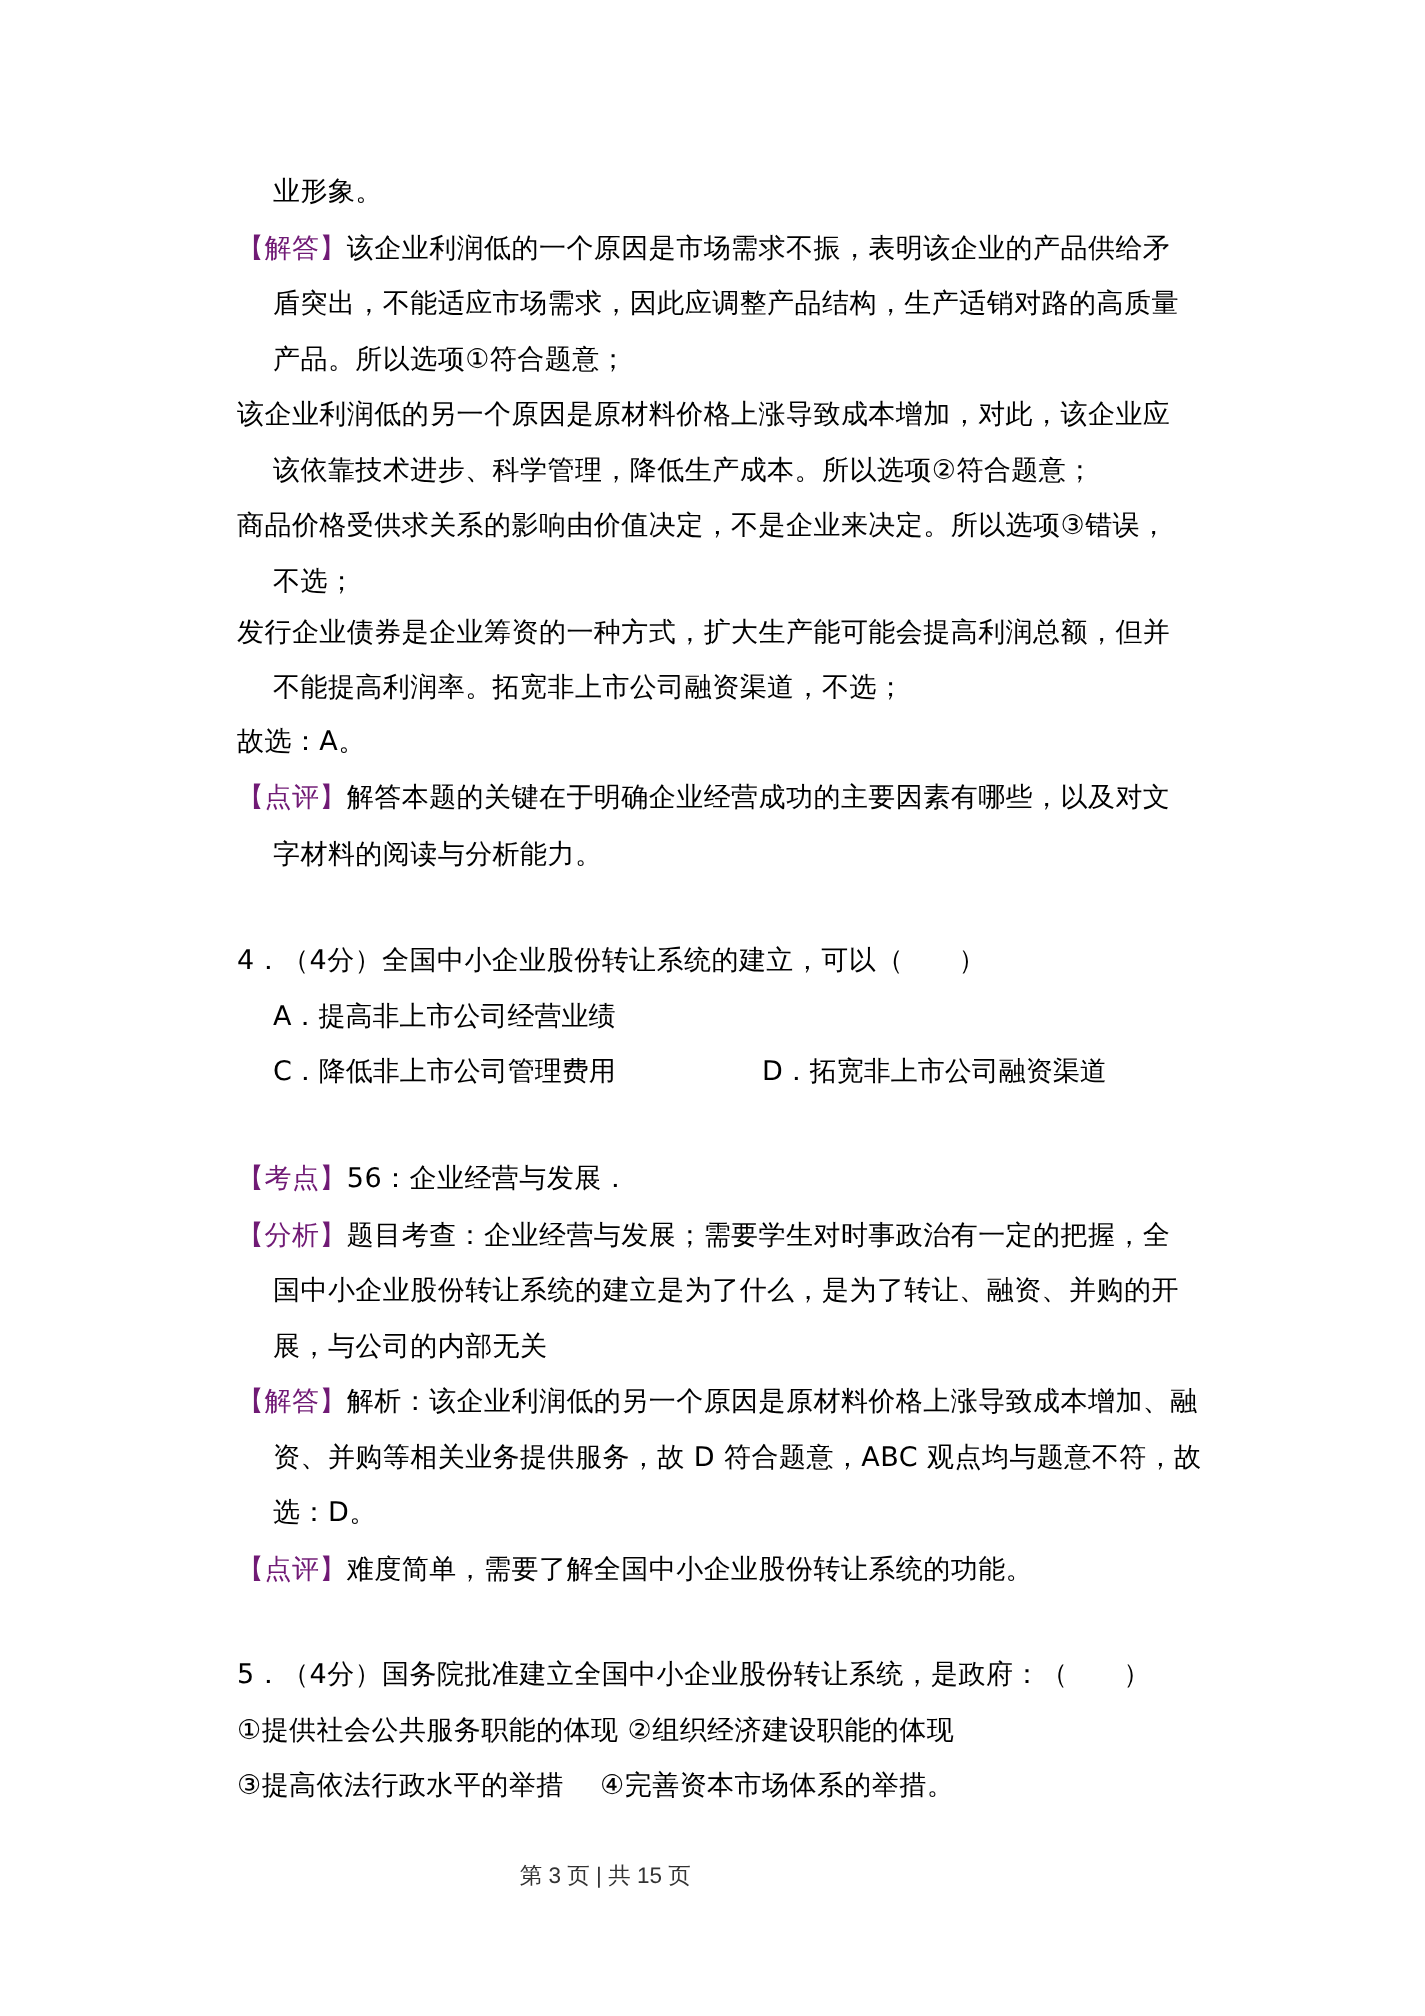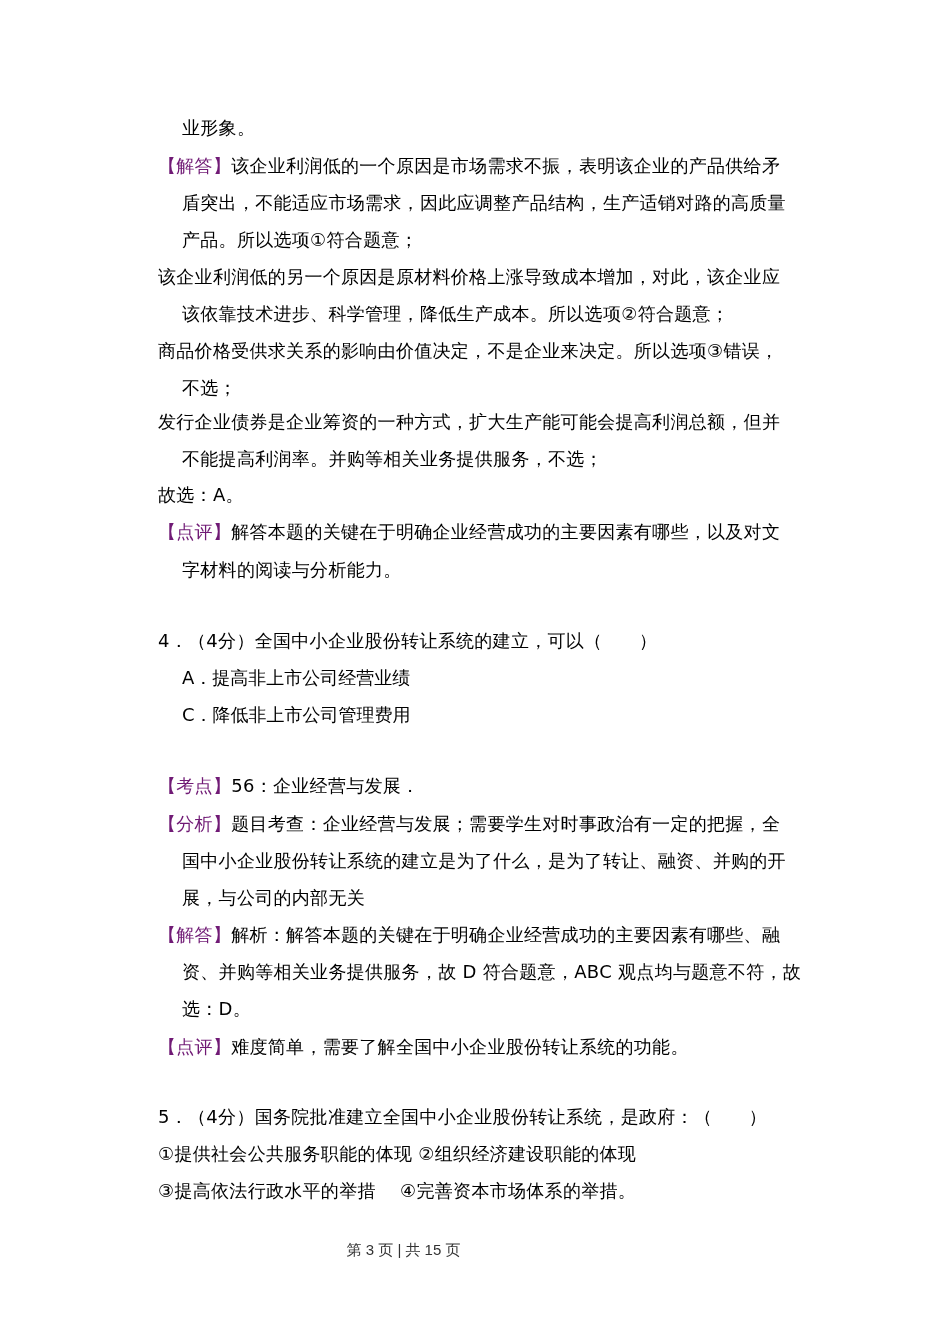--- a/index.html
+++ b/index.html
@@ -34,38 +34,39 @@
   <div class="line indent" style="top:191px">盾突出，不能适应市场需求，因此应调整产品结构，生产适销对路的高质量</div>
   <div class="line indent" style="top:228px">产品。所以选项①符合题意；</div>
 
   <div class="line" style="top:265px">该企业利润低的另一个原因是原材料价格上涨导致成本增加，对此，该企业应</div>
   <div class="line indent" style="top:302px">该依靠技术进步、科学管理，降低生产成本。所以选项②符合题意；</div>
 
   <div class="line" style="top:339px">商品价格受供求关系的影响由价值决定，不是企业来决定。所以选项③错误，</div>
   <div class="line indent" style="top:376px">不选；</div>
 
   <div class="line" style="top:410px">发行企业债券是企业筹资的一种方式，扩大生产能可能会提高利润总额，但并</div>
-  <div class="line indent" style="top:447px">不能提高利润率。并购等相关业务提供服务，不选；</div>
+  <div class="line indent" style="top:447px">不能提高利润率。拓宽非上市公司融资渠道，不选；</div>
 
   <div class="line" style="top:483px">故选：A。</div>
 
   <div class="line" style="top:520px"><span class="tag">【点评】</span><span>解答本题的关键在于明确企业经营成功的主要因素有哪些，以及对文</span></div>
   <div class="line indent" style="top:558px">字材料的阅读与分析能力。</div>
 
   <div class="line" style="top:629px">4．（4分）全国中小企业股份转让系统的建立，可以（　　）</div>
   <div class="opt" style="left:170px; top:666px">A．提高非上市公司经营业绩</div>
   <div class="opt" style="left:170px; top:703px">C．降低非上市公司管理费用</div>
+  <div class="opt" style="left:496px; top:703px">D．拓宽非上市公司融资渠道</div>
 
   <div class="line" style="top:774px"><span class="tag">【考点】</span><span>56：企业经营与发展．</span></div>
 
   <div class="line" style="top:812px"><span class="tag">【分析】</span><span>题目考查：企业经营与发展；需要学生对时事政治有一定的把握，全</span></div>
   <div class="line indent" style="top:849px">国中小企业股份转让系统的建立是为了什么，是为了转让、融资、并购的开</div>
   <div class="line indent" style="top:886px">展，与公司的内部无关</div>
 
-  <div class="line" style="top:923px"><span class="tag">【解答】</span><span>解析：解答本题的关键在于明确企业经营成功的主要因素有哪些、融</span></div>
+  <div class="line" style="top:923px"><span class="tag">【解答】</span><span>解析：该企业利润低的另一个原因是原材料价格上涨导致成本增加、融</span></div>
   <div class="line indent" style="top:960px">资、并购等相关业务提供服务，故 D 符合题意，ABC 观点均与题意不符，故</div>
   <div class="line indent" style="top:997px">选：D。</div>
 
   <div class="line" style="top:1035px"><span class="tag">【点评】</span><span>难度简单，需要了解全国中小企业股份转让系统的功能。</span></div>
 
   <div class="line" style="top:1105px">5．（4分）国务院批准建立全国中小企业股份转让系统，是政府：（　　）</div>
   <div class="line" style="top:1142px">①提供社会公共服务职能的体现 ②组织经济建设职能的体现</div>
   <div class="line" style="top:1179px">③提高依法行政水平的举措　 ④完善资本市场体系的举措。</div>
 
   <div class="footer">第 3 页 | 共 15 页</div>

